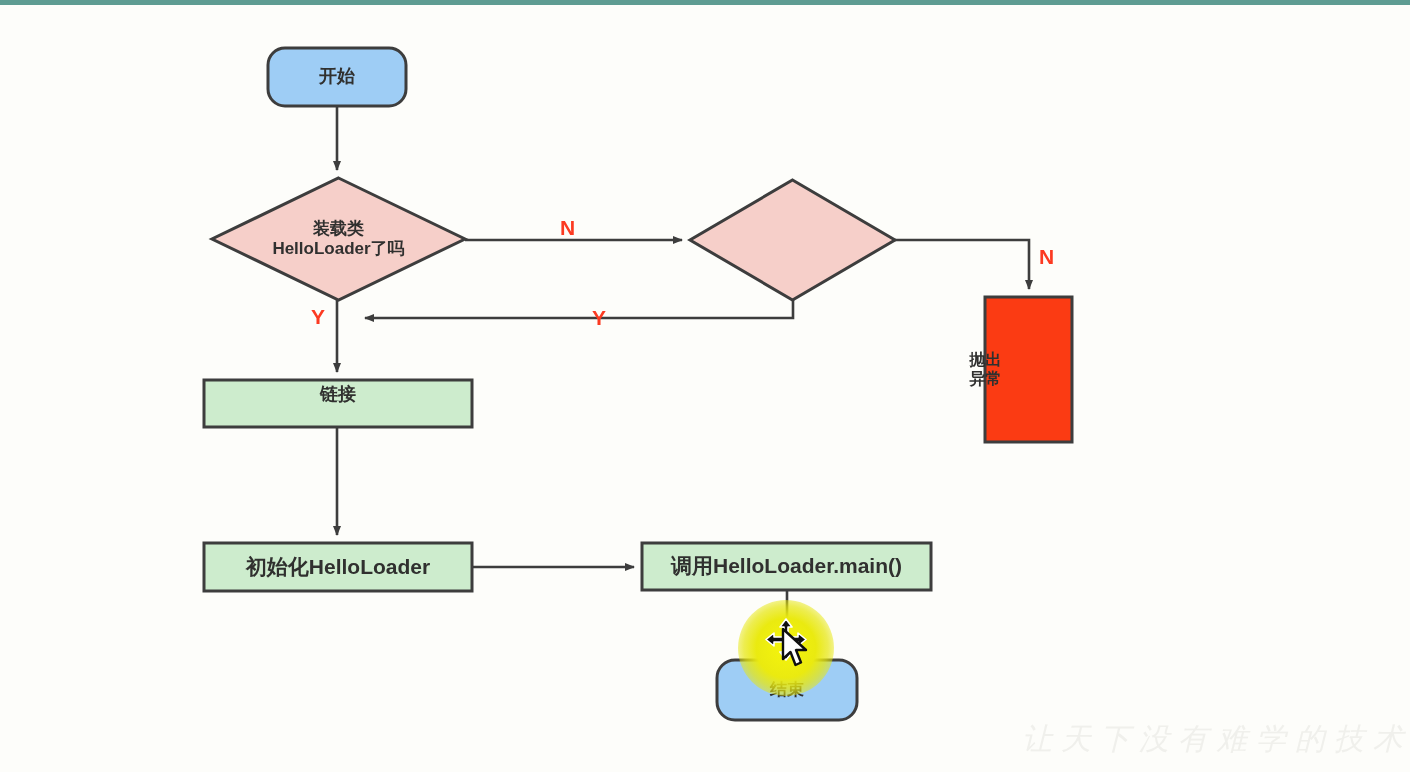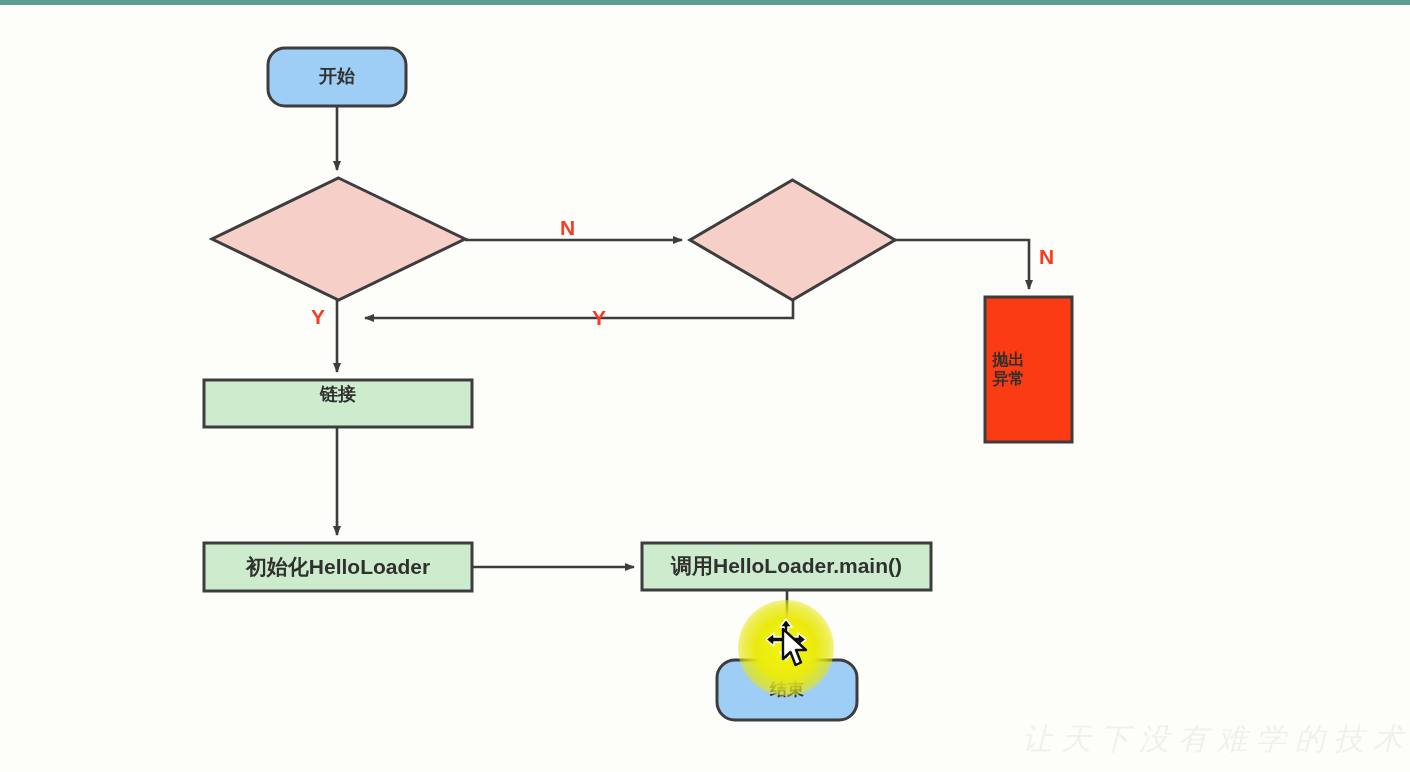--- a/index.html
+++ b/index.html
@@ -126,23 +126,25 @@
 
     <rect x="204" y="543" width="268" height="48" fill="#cdeccd" stroke="#3d3d3d" stroke-width="3"></rect>
 
     <rect x="642" y="543" width="289" height="47" fill="#cdeccd" stroke="#3d3d3d" stroke-width="3"></rect>
 
     <rect x="717" y="660" width="140" height="60" rx="18" ry="18" fill="#9ecdf5" stroke="#3d3d3d" stroke-width="3"></rect>
   </svg>
 
   <div class="node-label" style="left:268px;top:48px;width:138px;height:58px;font-size:18px;">开始</div>
 
+  <div class="node-label" style="left:212px;top:178px;width:253px;height:122px;font-size:17px;">装载类
+HelloLoader了吗</div>
 
 
-  <div class="node-label" style="left:965px;top:297px;width:87px;height:145px;font-size:16px;">抛出
+  <div class="node-label" style="left:942px;top:297px;width:87px;height:145px;font-size:16px;">抛出
 异常</div>
 
   <div class="node-label" style="left:204px;top:380px;width:268px;height:30px;font-size:18px;">链接</div>
 
   <div class="node-label" style="left:204px;top:543px;width:268px;height:48px;font-size:21px;">初始化HelloLoader</div>
 
   <div class="node-label" style="left:642px;top:543px;width:289px;height:47px;font-size:21px;">调用HelloLoader.main()</div>
 
   <div class="node-label" style="left:717px;top:660px;width:140px;height:60px;font-size:17px;">结束</div>
 

